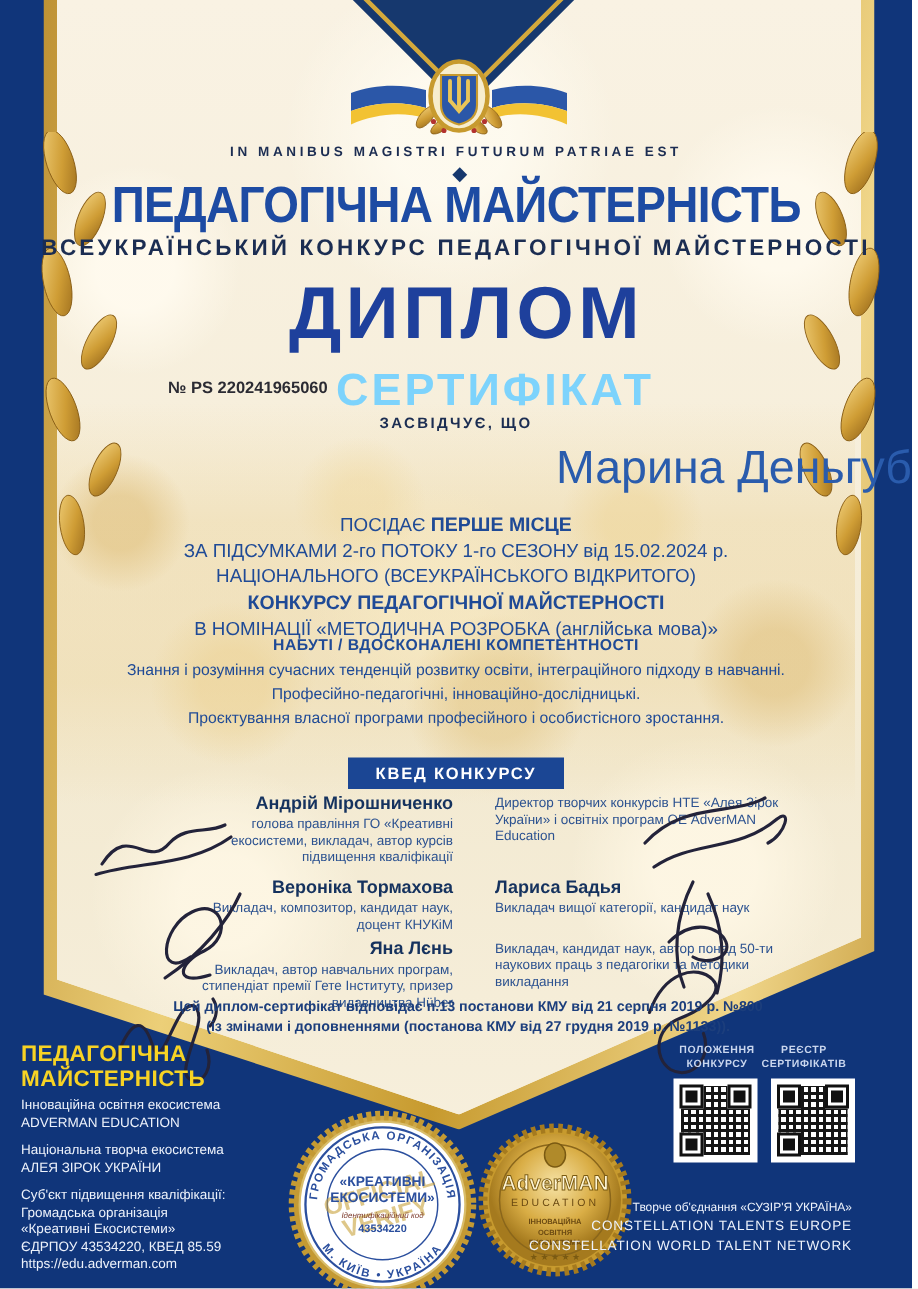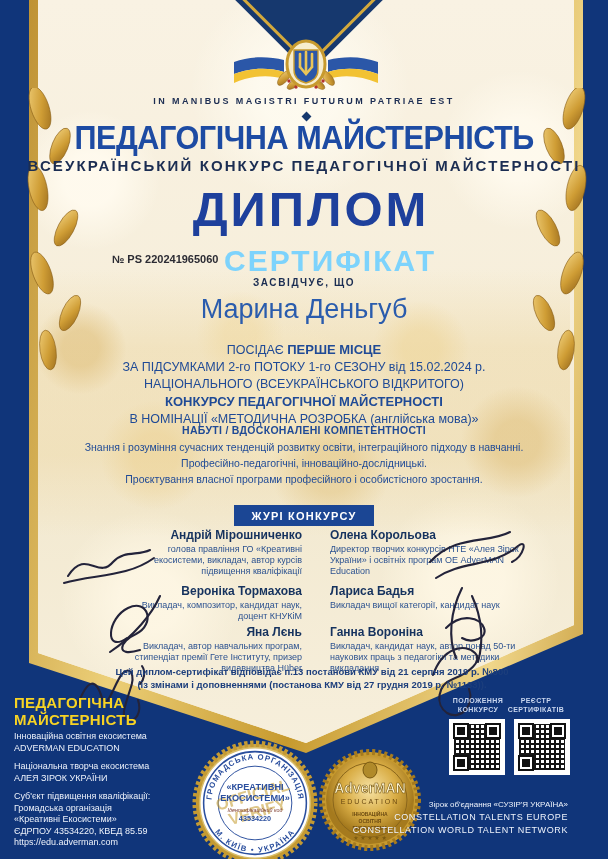--- a/index.html
+++ b/index.html
@@ -43,21 +43,21 @@
 
   .motto{top:96px;font-size:9px;font-weight:bold;letter-spacing:2.4px;color:#1c2d52;}
   .title{top:118px;font-size:34px;font-weight:800;color:#1d4ba3;}
   .title>span{display:inline-block;transform:scaleX(.9);white-space:nowrap;letter-spacing:-.5px;}
   .subtitle{top:157px;font-size:15px;font-weight:bold;letter-spacing:2.1px;color:#1b2d52;}
 
   .dip-main{top:181px;font-size:49px;font-weight:800;color:#1e409c;letter-spacing:3px;padding-left:14px;}
   .dip-sub{top:244px;font-size:30px;font-weight:800;color:#7dd3fc;letter-spacing:2px;padding-left:52px;}
   .dip-num{left:112px;top:253px;font-size:11px;font-weight:bold;color:#2b2b33;}
   .certifies{top:277px;font-size:10px;font-weight:bold;letter-spacing:1.6px;color:#1b2d52;}
-  .name{top:294px;font-size:27px;color:#2a5cad;}
+  .name{top:294px;font-size:31px;color:#2a5cad;text-align:right;}
 
   .award{top:341px;font-size:12.5px;line-height:17px;color:#1f4a96;}
   .award b{font-size:13px;}
 
   .comp-title{top:424px;font-size:10.5px;font-weight:bold;color:#1f4a96;letter-spacing:.3px;}
   .comp-items{top:439px;font-size:10.5px;line-height:16px;color:#1f4a96;}
 
   .jury-btn{top:505px;}
   .jury-btn>span{display:inline-block;background:#1b4694;color:#fff;font-size:11px;font-weight:bold;
     letter-spacing:1.2px;padding:5px 18px 4px;}
@@ -185,46 +185,44 @@
   </div>
 
   <div class="abs ctr comp-title">НАБУТІ / ВДОСКОНАЛЕНІ КОМПЕТЕНТНОСТІ</div>
   <div class="abs ctr comp-items">
     <div>Знання і розуміння сучасних тенденцій розвитку освіти, інтеграційного підходу в навчанні.</div>
     <div>Професійно-педагогічні, інноваційно-дослідницькі.</div>
     <div>Проєктування власної програми професійного і особистісного зростання.</div>
   </div>
 
   <div class="abs ctr jury-btn">
-    <span>ЖУРІ КОНКУРСУ</span>
+    <span>КВЕД КОНКУРСУ</span>
   </div>
 
   <div class="jcell jl" style="top:528px;">
     <div class="jname">Андрій Мірошниченко</div>
     <div class="jrole">голова правління ГО «Креативні екосистеми, викладач, автор курсів підвищення кваліфікації</div>
   </div>
   <div class="jcell jl" style="top:584px;">
     <div class="jname">Вероніка Тормахова</div>
     <div class="jrole">Викладач, композитор, кандидат наук, доцент КНУКіМ</div>
   </div>
   <div class="jcell jl" style="top:625px;">
     <div class="jname">Яна Лєнь</div>
     <div class="jrole">Викладач, автор навчальних програм, стипендіат премії Гете Інституту, призер видавництва Hüber</div>
   </div>
 
   <div class="jcell jr" style="top:528px;">
-    <div class="jname">Олена Корольова</div>
     <div class="jrole">Директор творчих конкурсів НТЕ «Алея Зірок України» і освітніх програм ОЕ AdverMAN Education</div>
   </div>
   <div class="jcell jr" style="top:584px;">
     <div class="jname">Лариса Бадья</div>
     <div class="jrole">Викладач вищої категорії, кандидат наук</div>
   </div>
   <div class="jcell jr" style="top:625px;">
-    <div class="jname">Ганна Вороніна</div>
     <div class="jrole">Викладач, кандидат наук, автор понад 50-ти наукових праць з педагогіки та методики викладання</div>
   </div>
 
   <svg class="sig" style="left:58px;top:528px;" width="100" height="70" viewBox="0 0 100 70">
     <path d="M10,48 C28,20 40,52 55,34 C66,22 80,28 92,22"></path>
     <path d="M6,55 C35,46 68,50 96,30"></path>
   </svg>
   <svg class="sig" style="left:92px;top:580px;" width="95" height="80" viewBox="0 0 95 80">
     <path d="M35,58 C12,74 15,38 36,28 C56,18 64,44 44,54 C28,61 22,78 48,70"></path>
     <path d="M18,72 C42,56 60,34 68,16"></path>
@@ -332,18 +330,18 @@
       <div class="f bl"></div>
   </div>
   <div class="qr" style="left:514px;">
     <div class="pat"></div>
       <div class="f tl"></div>
       <div class="f tr"></div>
       <div class="f bl"></div>
   </div>
 
   <div class="abs network">
-    <div class="n0">Зірок об'єднання «СУЗІР'Я УКРАЇНА»</div>
+    <div class="n0">Творче об'єднання «СУЗІР'Я УКРАЇНА»</div>
     <div class="n1">CONSTELLATION TALENTS EUROPE</div>
     <div class="n2">CONSTELLATION WORLD TALENT NETWORK</div>
   </div>
 
 </div>
 
 </body></html>

